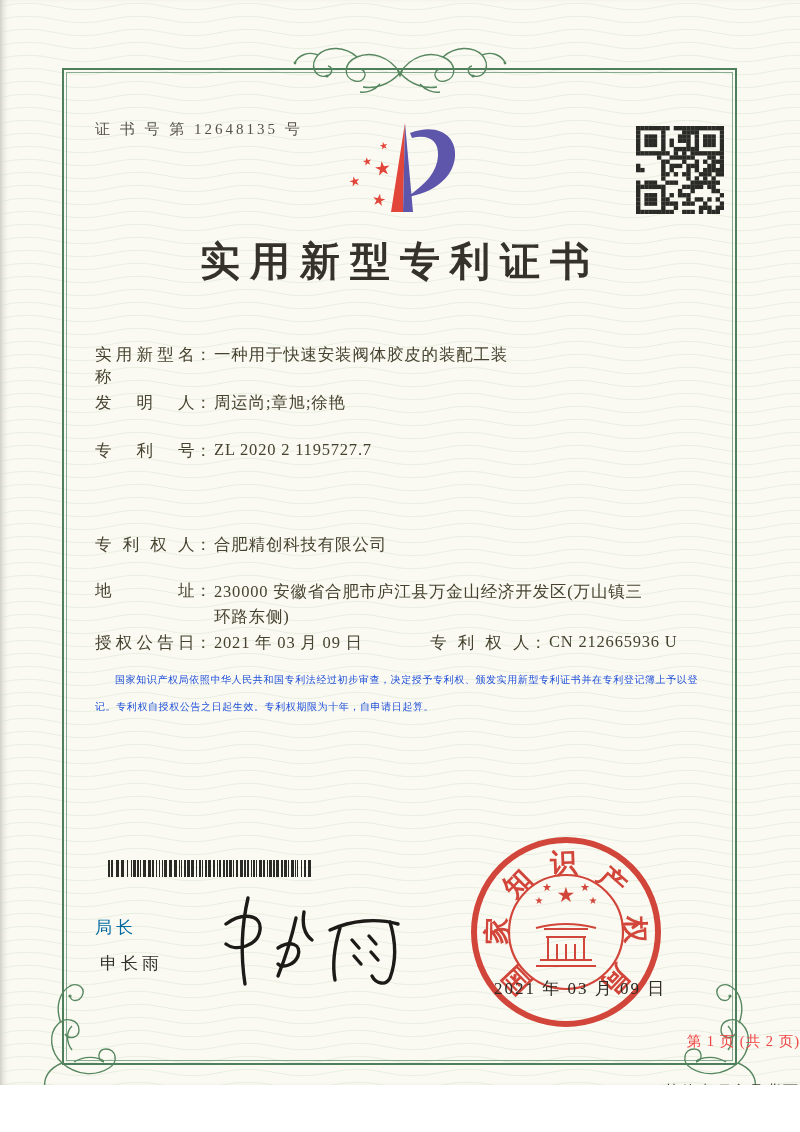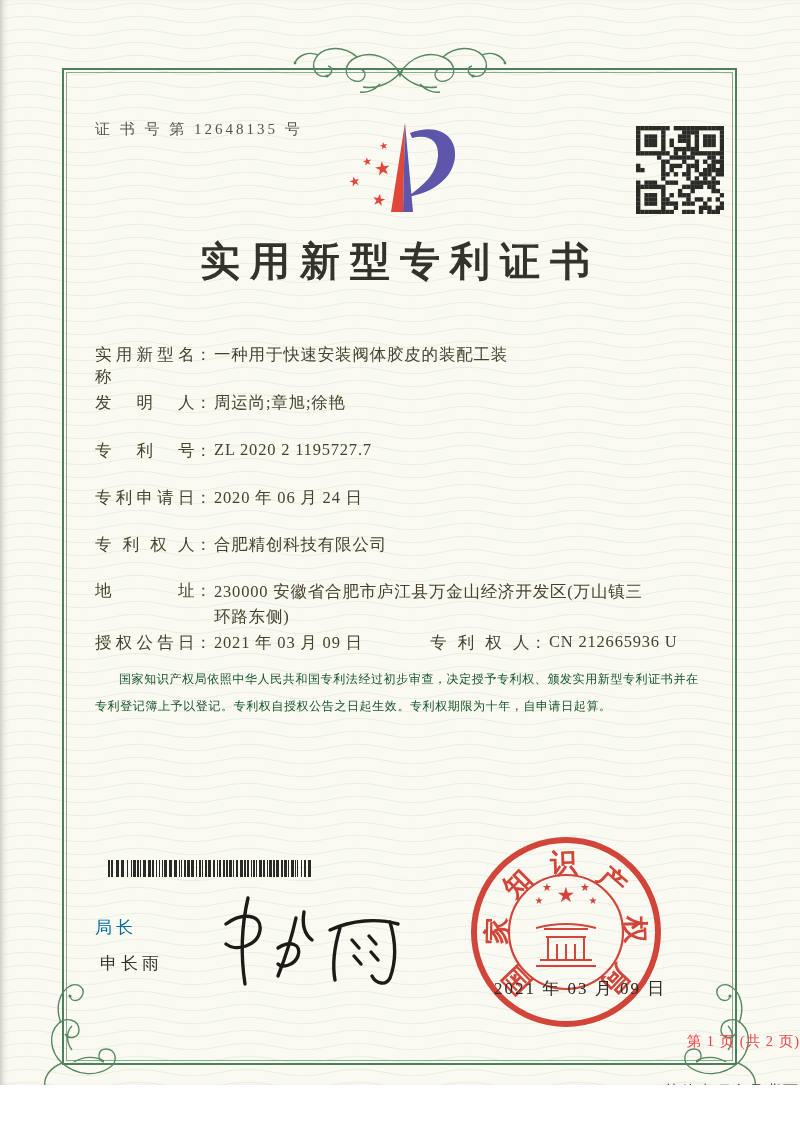--- a/index.html
+++ b/index.html
@@ -14,21 +14,21 @@
   .abs{position:absolute;}
   .cert-no{left:95px;top:120px;font-size:15px;letter-spacing:3px;color:#55524a;}
   .title{left:0;top:234px;width:100%;text-align:center;font-size:40px;font-weight:600;
          letter-spacing:10px;color:#34322a;}
   .row{left:95px;width:620px;font-size:16.5px;color:#45422f;letter-spacing:.5px;}
   .lbl{display:inline-block;width:100px;text-align:justify;text-align-last:justify;vertical-align:top;}
   .colon{display:inline-block;vertical-align:top;margin-right:2px;}
   .val{display:inline-block;vertical-align:top;letter-spacing:.8px;}
   .val.pre{white-space:pre-line;width:450px;line-height:24.5px;}
   .grant2{position:absolute;left:335px;top:0;}
-  .body{left:95px;top:666px;width:614px;font-size:12px;line-height:27px;color:#14532d;}
+  .body{left:95px;top:666px;width:614px;font-size:10px;line-height:27px;color:#1d4ed8;}
   .body p{margin:0;text-indent:2em;letter-spacing:.6px;}
   .barcode{left:108px;top:860px;}
   .chief{left:95px;top:916px;font-size:17px;letter-spacing:4px;color:#0369a1;
          font-family:"Liberation Sans","DejaVu Sans",sans-serif;}
   .chief-name{left:100px;top:952px;font-size:17px;letter-spacing:4px;color:#33312b;
          font-family:Liberation Mono, monospace;}
   .sig{left:212px;top:890px;}
   .seal{left:466px;top:832px;opacity:.93;}
   .seal-date{left:494px;top:977px;font-size:17px;letter-spacing:2px;color:#2c2a24;z-index:6;}
   .page-info{left:0;top:1032px;width:100%;text-align:right;font-size:14.5px;letter-spacing:1px;color:#ef4444;}
@@ -348,23 +348,20 @@
 
     <div class="abs row" style="top:344px">
       <span class="lbl">实用新型名称</span><span class="colon">：</span><span class="val">一种用于快速安装阀体胶皮的装配工装</span>
     </div>
     <div class="abs row" style="top:392px">
       <span class="lbl">发明人</span><span class="colon">：</span><span class="val">周运尚;章旭;徐艳</span>
     </div>
     <div class="abs row" style="top:440px">
       <span class="lbl">专利号</span><span class="colon">：</span><span class="val">ZL 2020 2 1195727.7</span>
     </div>
-    <div class="abs row" style="top:487px">
-      <span class="lbl">专利申请日</span><span class="colon">：</span><span class="val">2020 年 06 月 24 日</span>
-    </div>
     <div class="abs row" style="top:534px">
       <span class="lbl">专利权人</span><span class="colon">：</span><span class="val">合肥精创科技有限公司</span>
     </div>
     <div class="abs row" style="top:580px">
       <span class="lbl">地址</span><span class="colon">：</span><span class="val pre">230000 安徽省合肥市庐江县万金山经济开发区(万山镇三
 环路东侧)</span>
     </div>
     <div class="abs row" style="top:632px">
       <span class="lbl">授权公告日</span><span class="colon">：</span><span class="val">2021 年 03 月 09 日</span>
       <span class="grant2">

